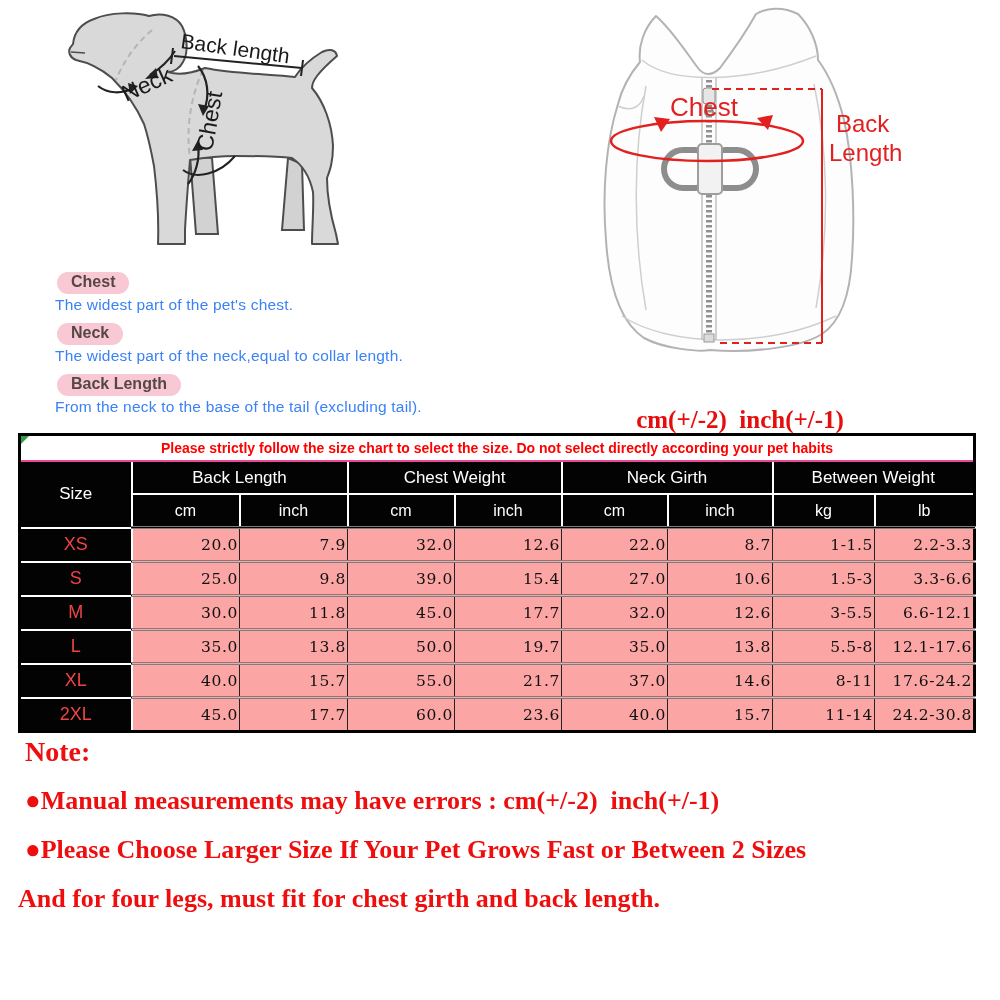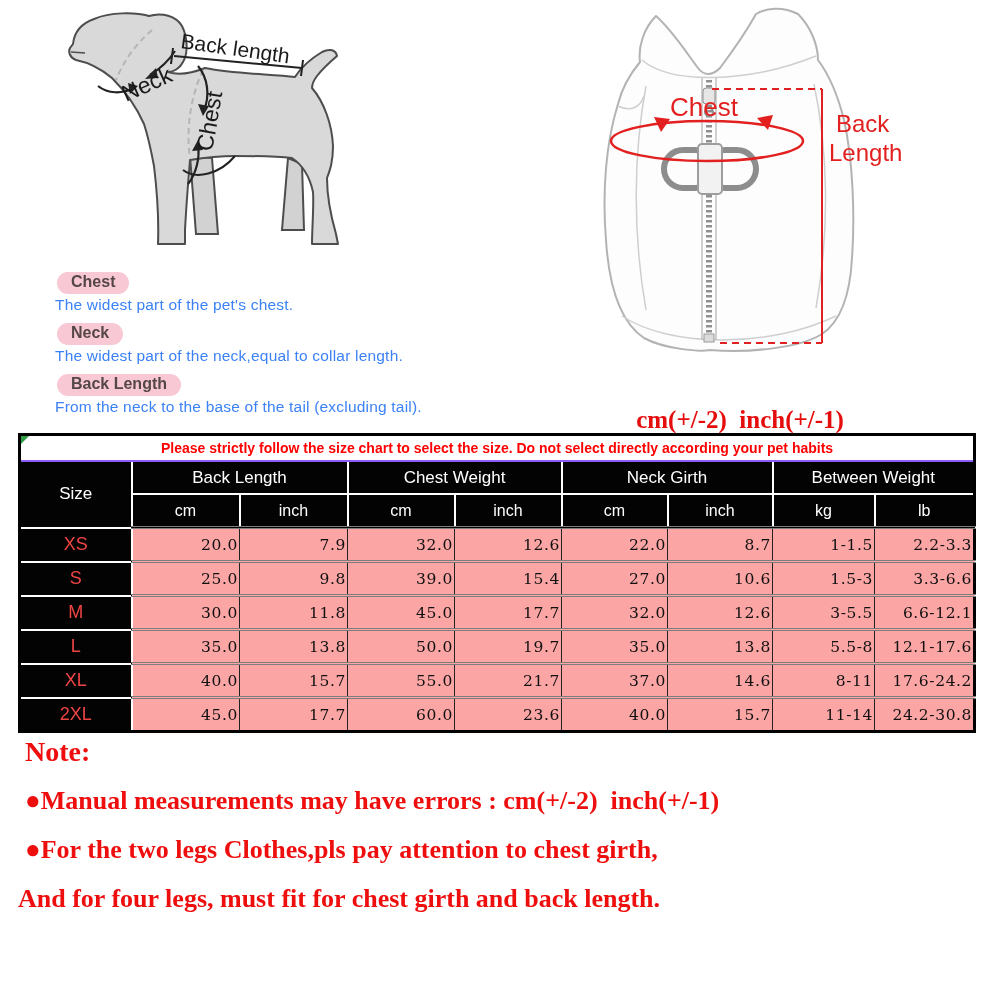--- a/index.html
+++ b/index.html
@@ -16,21 +16,21 @@
   .definitions{position:absolute;left:55px;top:272px;width:460px;}
   .def{margin-bottom:9px;}
   .pill{display:inline-block;background:#f8c9d4;border-radius:11px;padding:1px 14px 3px;
         font:700 16px "Liberation Sans",sans-serif;color:#564747;margin-left:2px;}
   .def p{margin:2px 0 0;font:400 15.5px "Liberation Sans",sans-serif;color:#3b82f6;letter-spacing:.2px;}
 
   
   .table-wrap{position:absolute;left:18px;top:433px;}
   table.size-table{border-collapse:collapse;table-layout:fixed;width:955px;border:3px solid #000;}
   td.notice{background:#fff;color:#ff0000;font:700 14px "Liberation Sans",sans-serif;
-            text-align:center;height:22px;border-bottom:2px solid #8b5cf6;position:relative;}
+            text-align:center;height:22px;border-bottom:2px solid #ec4899;position:relative;}
   .green-corner{position:absolute;top:0;left:0;width:0;height:0;
                 border-top:8px solid #2f9e44;border-right:8px solid transparent;}
   thead th{background:#030303;color:#fff;font-weight:400;border:2px solid #fff;}
   th.hsize{font-size:17px;margin-top:11px;}
   th.hgroup{font-size:17px;height:29px;}
   th.hunit{font-size:16px;height:29px;}
   tbody th{background:#030303;color:#ef4444;font-weight:400;font-size:18px;border:2px solid #fff;height:29px;}
   tbody td{background:#fca5a5;color:#101010;font-family:"DejaVu Serif","Liberation Serif",serif;
            font-size:15.5px;text-align:right;height:29px;letter-spacing:.6px;
            border-left:1px solid #222;border-right:1px solid #222;border-top:3px double #7d7d7d;}
@@ -260,17 +260,17 @@
           <td>11-14</td>
           <td>24.2-30.8</td>
         </tr>
       </tbody>
     </table>
   </div>
 
   <div class="notes">
     <p class="note-title">Note:</p>
     <p class="note-line">●Manual measurements may have errors : cm(+/-2)  inch(+/-1)</p>
-    <p class="note-line">●For the two legs Clothes,pls pay attention to chest girth,</p>
+    <p class="note-line">●Please Choose Larger Size If Your Pet Grows Fast or Between 2 Sizes</p>
     <p class="note-line no-bullet">And for four legs, must fit for chest girth and back length.</p>
   </div>
 
 </div>
 
 </body></html>

